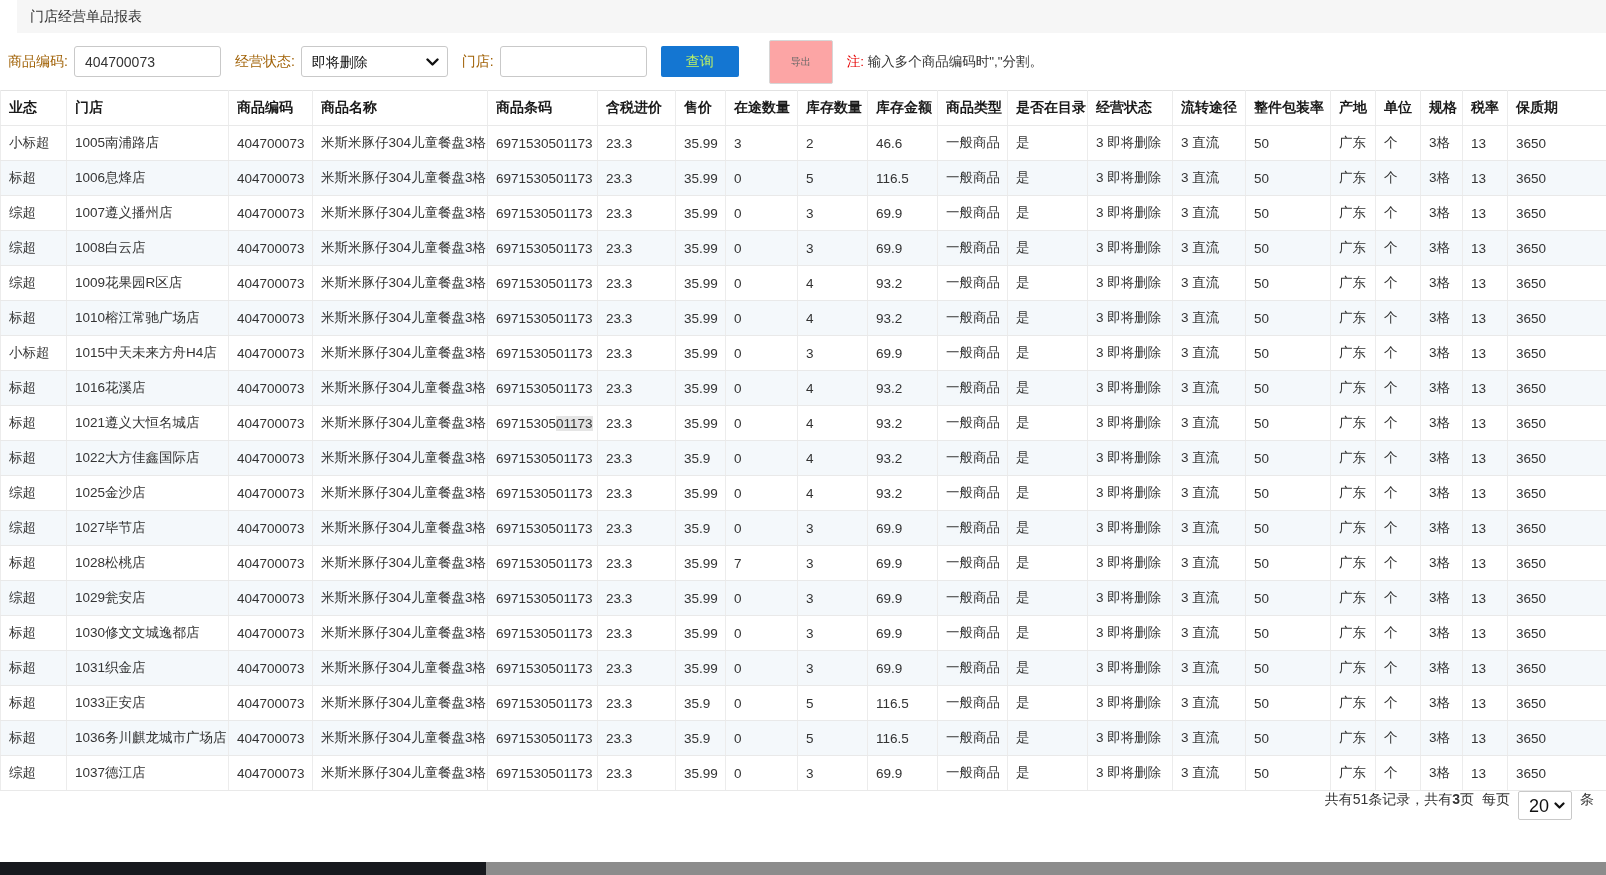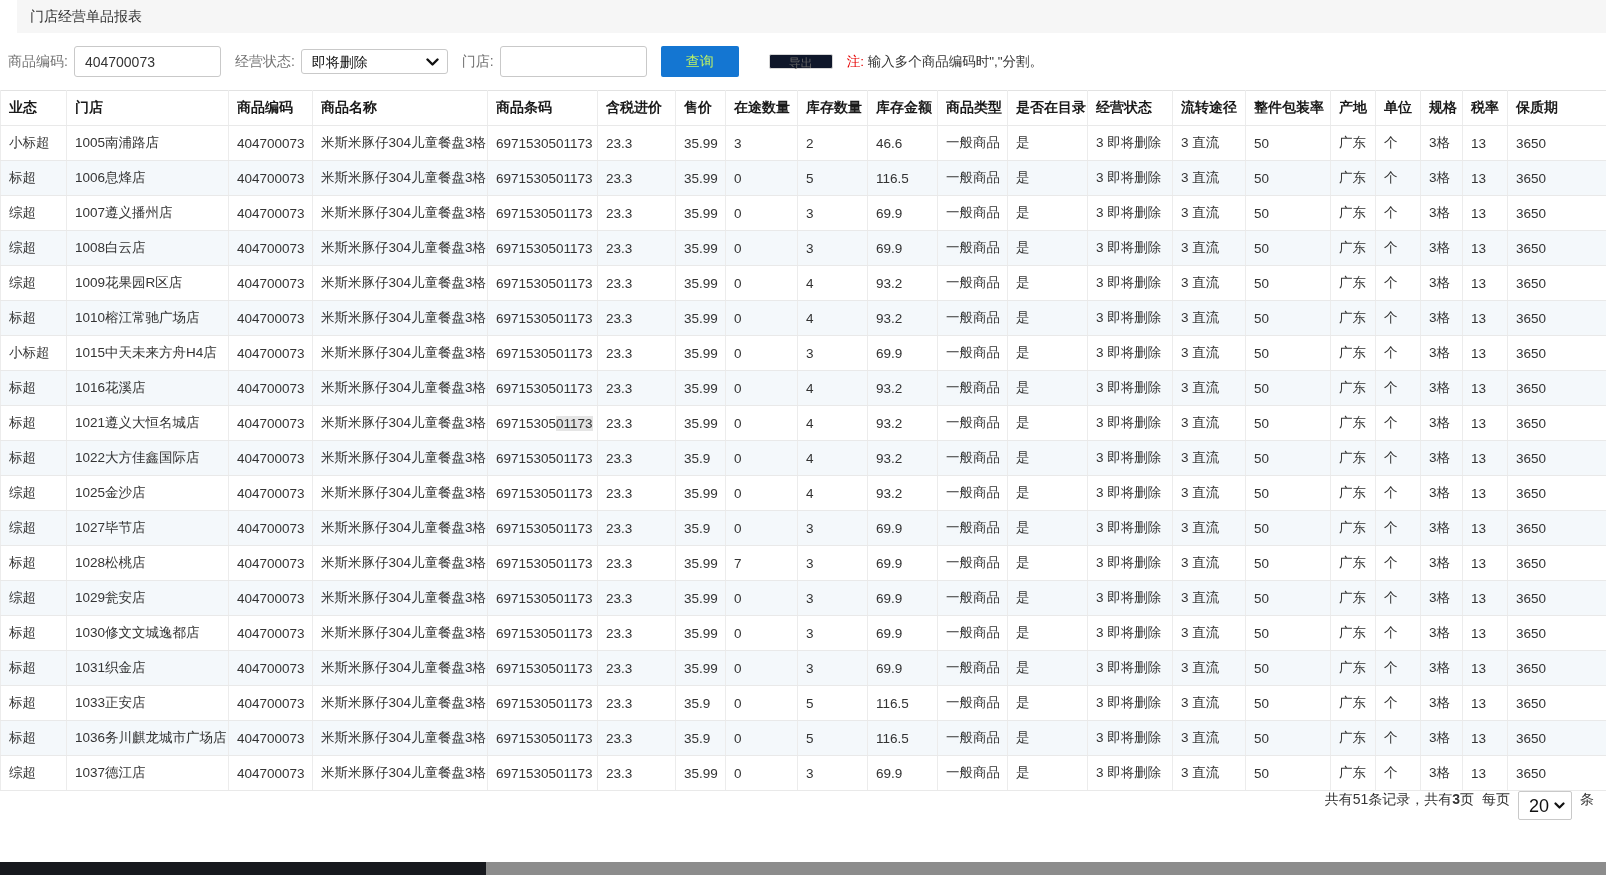--- a/index.html
+++ b/index.html
@@ -10,43 +10,43 @@
   }
   .titlebar {
     height: 33px; background: #f6f6f6; display: flex; align-items: center;
     padding: 0 13px; color: #333; margin-left: 17px;
   }
   .filterbar {
     height: 57px; background: #fff; display: flex; align-items: center;
     padding: 0 8px; white-space: nowrap;
   }
   .filter-group { display: flex; align-items: center; margin-right: 14px; }
-  .filter-group label { margin-right: 6px; color: #737373; }
+  .filter-group label { margin-right: 6px; color: #a16207; }
   .filterbar input[type=text] {
     width: 147px; height: 31px; border: 1px solid #c9c9c9; border-radius: 3px;
     padding: 0 10px; font-size: 14px; color: #333; outline: none;
     font-family: "Liberation Sans", "DejaVu Sans", sans-serif;
   }
   .filterbar input::placeholder { color: #a9a9a9; }
   .select-wrap { position: relative; display: inline-block; }
   .select-wrap select {
-    width: 147px; height: 25px; border: 1px solid #c9c9c9; border-radius: 3px;
+    width: 147px; height: 31px; border: 1px solid #c9c9c9; border-radius: 3px;
     padding: 0 26px 0 10px; font-size: 14px; color: #111; background: #fff;
     appearance: none; -webkit-appearance: none; outline: none;
     font-family: "Liberation Sans", "DejaVu Sans", sans-serif;
   }
   .select-wrap .chev { position: absolute; right: 9px; top: 50%; margin-top: -4px; pointer-events: none; }
   .btn-primary {
     width: 78px; height: 31px; background: #1476d2; color: #bef264; border: none;
     border-radius: 2px; font-size: 14px; cursor: pointer; margin-right: 30px;
     font-family: "Liberation Sans", "DejaVu Sans", sans-serif;
   }
   .btn-plain {
-    width: 64px; height: 15px; background: #0f172a; color: #666;
-    border: 1px solid #d6d6d6; border-radius: 2px; font-size: 12px; cursor: pointer;
+    width: 64px; height: 44px; background: #fca5a5; color: #666;
+    border: 1px solid #d6d6d6; border-radius: 2px; font-size: 10px; cursor: pointer;
     margin-right: 14px; font-family: "Liberation Sans", "DejaVu Sans", sans-serif;
   }
   .note { font-size: 13.5px; color: #333; }
   .note .note-prefix { color: #e60000; }
   table.report {
     width: 1606px; table-layout: fixed; border-collapse: collapse;
     border-top: 1px solid #e2e2e2;
   }
   table.report th, table.report td {
     height: 35px; padding: 0 8px; text-align: left; white-space: nowrap;

